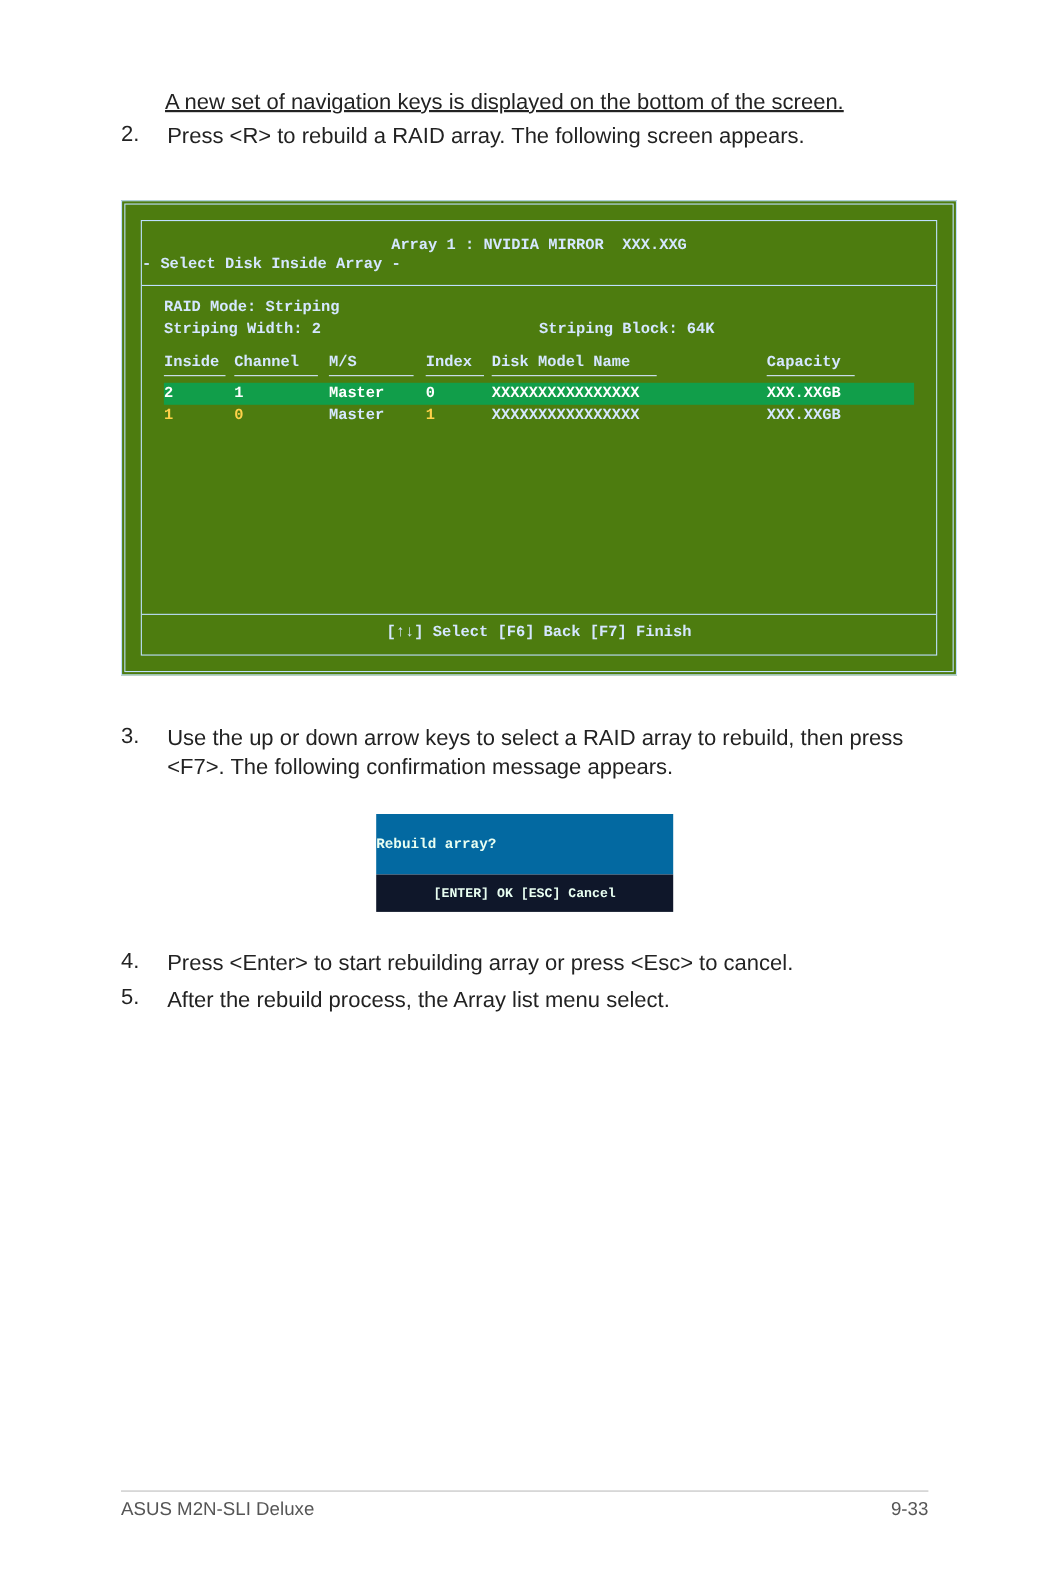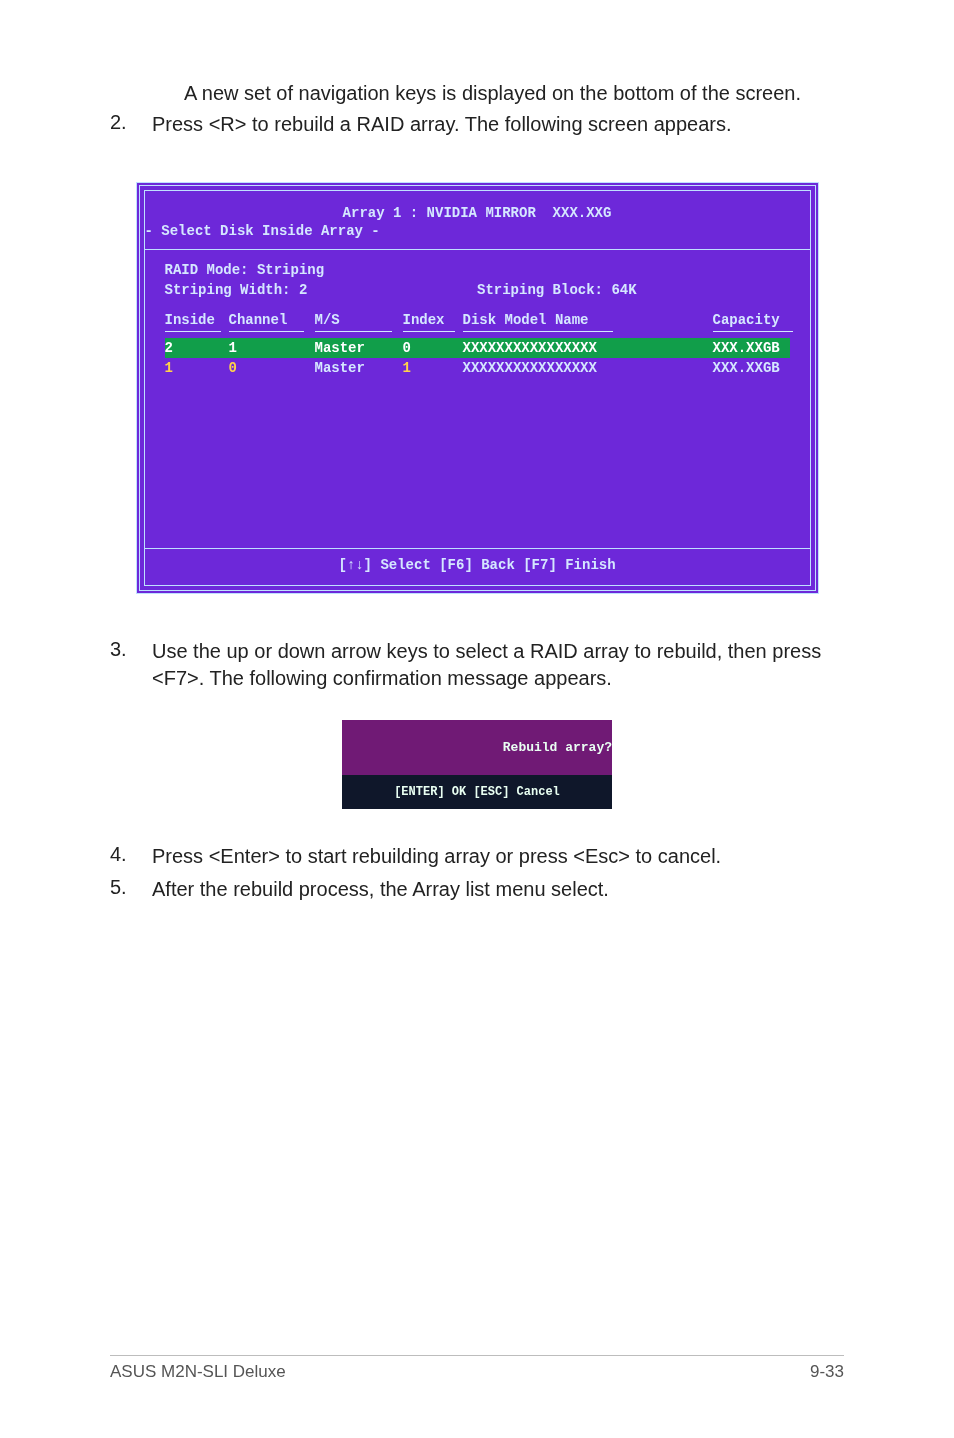--- a/index.html
+++ b/index.html
@@ -6,24 +6,24 @@
   html, body { width: 954px; height: 1438px; background: #fff; font-family: Arial, Helvetica, sans-serif; color: #222; }
   .page { padding: 80px 110px 0 110px; position: relative; height: 100%; }
   .body-text { font-size: 20px; line-height: 1.35; color: #222; }
   .step-row { display: flex; align-items: flex-start; margin-top: 4px; }
   .step-num { width: 42px; flex: 0 0 42px; font-size: 20px; }
   .step-body { flex: 1; font-size: 20px; line-height: 1.35; }
   .indent-free { margin-left: 2px; }
 
   .bios-outer {
     margin: 44px auto 0 auto;
-    width: 683px;
-    background: #6d28d9;
+    width: 760px;
+    background: #4d7c0f;
     border: 4px double #bfe0ff;
-    padding: 4px;
+    padding: 14px;
   }
   .bios-inner {
     border: 1px solid #bfe0ff;
     padding: 0;
     font-family: "Lucida Console", Consolas, "Courier New", monospace;
     font-size: 14px;
     color: #d5e7ff;
     font-weight: bold;
   }
   .bios-title { text-align: center; padding: 14px 0 2px 0; white-space: pre; }
@@ -54,21 +54,21 @@
   .bios-footer { text-align: center; padding: 8px 0 12px 0; }
 
   .confirm-box {
     margin: 28px auto 0 auto;
     width: 270px;
     font-family: "Lucida Console", Consolas, "Courier New", monospace;
     font-size: 13px;
     color: #e9fff2;
     font-weight: bold;
   }
-  .confirm-top { background: #701a75; text-align: right; padding: 20px 0; }
+  .confirm-top { background: #0369a1; text-align: left; padding: 20px 0; }
   .confirm-bot { background: #0f172a; text-align: center; padding: 10px 0; font-size: 12px; }
 
   .footer {
     position: absolute;
     bottom: 56px;
     left: 110px;
     right: 110px;
     border-top: 1px solid #bdbdbd;
     padding-top: 6px;
     display: flex;
@@ -78,21 +78,21 @@
   }
 
   .spacer-40 { height: 40px; }
   .spacer-30 { height: 30px; }
 </style>
 </head>
 <body>
 
 <div class="page">
 
-  <div class="body-text indent-free" style="margin-left:74px;">A new set of  navigation keys is displayed on the bottom of the screen.</div>
+  <div class="body-text indent-free" style="margin-left:40px;text-decoration:underline;">A new set of  navigation keys is displayed on the bottom of the screen.</div>
 
   <div class="step-row">
     <div class="step-num">2.</div>
     <div class="step-body">Press &lt;R&gt; to rebuild a RAID array. The following screen appears.</div>
   </div>
 
   <div class="bios-outer">
     <div class="bios-inner">
       <div class="bios-title">Array 1 : NVIDIA MIRROR  XXX.XXG</div>
       <div class="bios-sub">- Select Disk Inside Array -</div>

